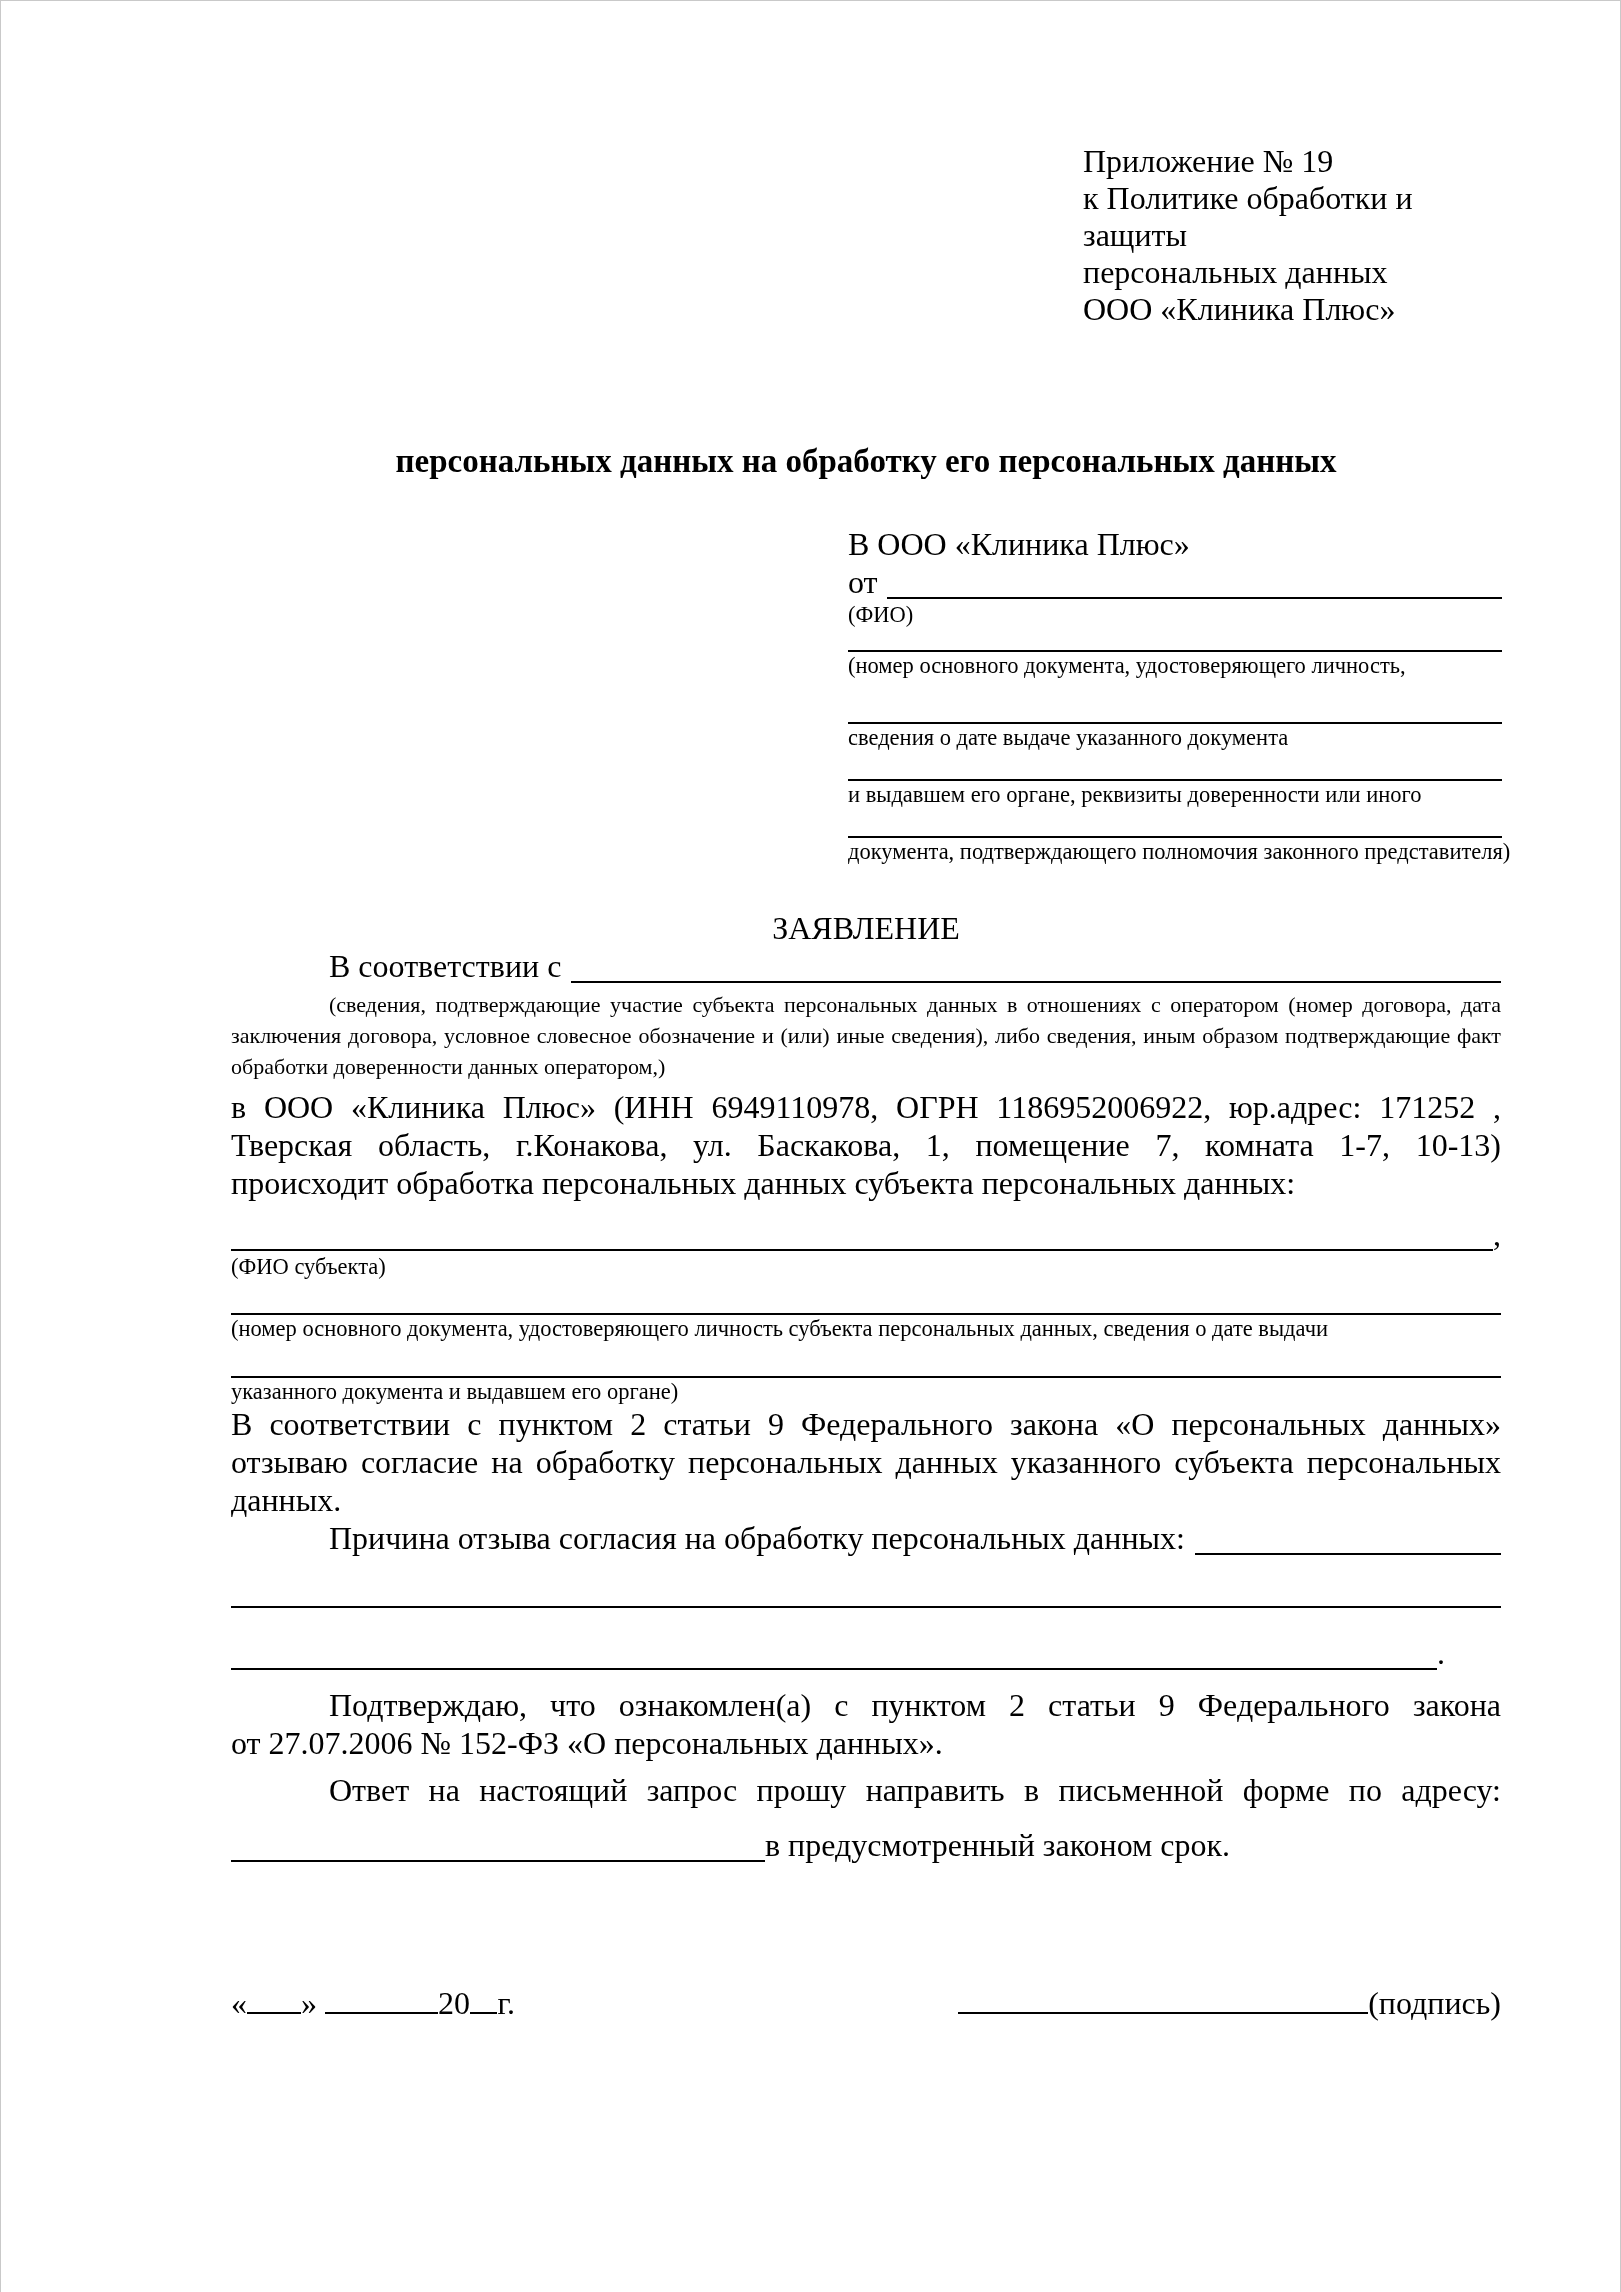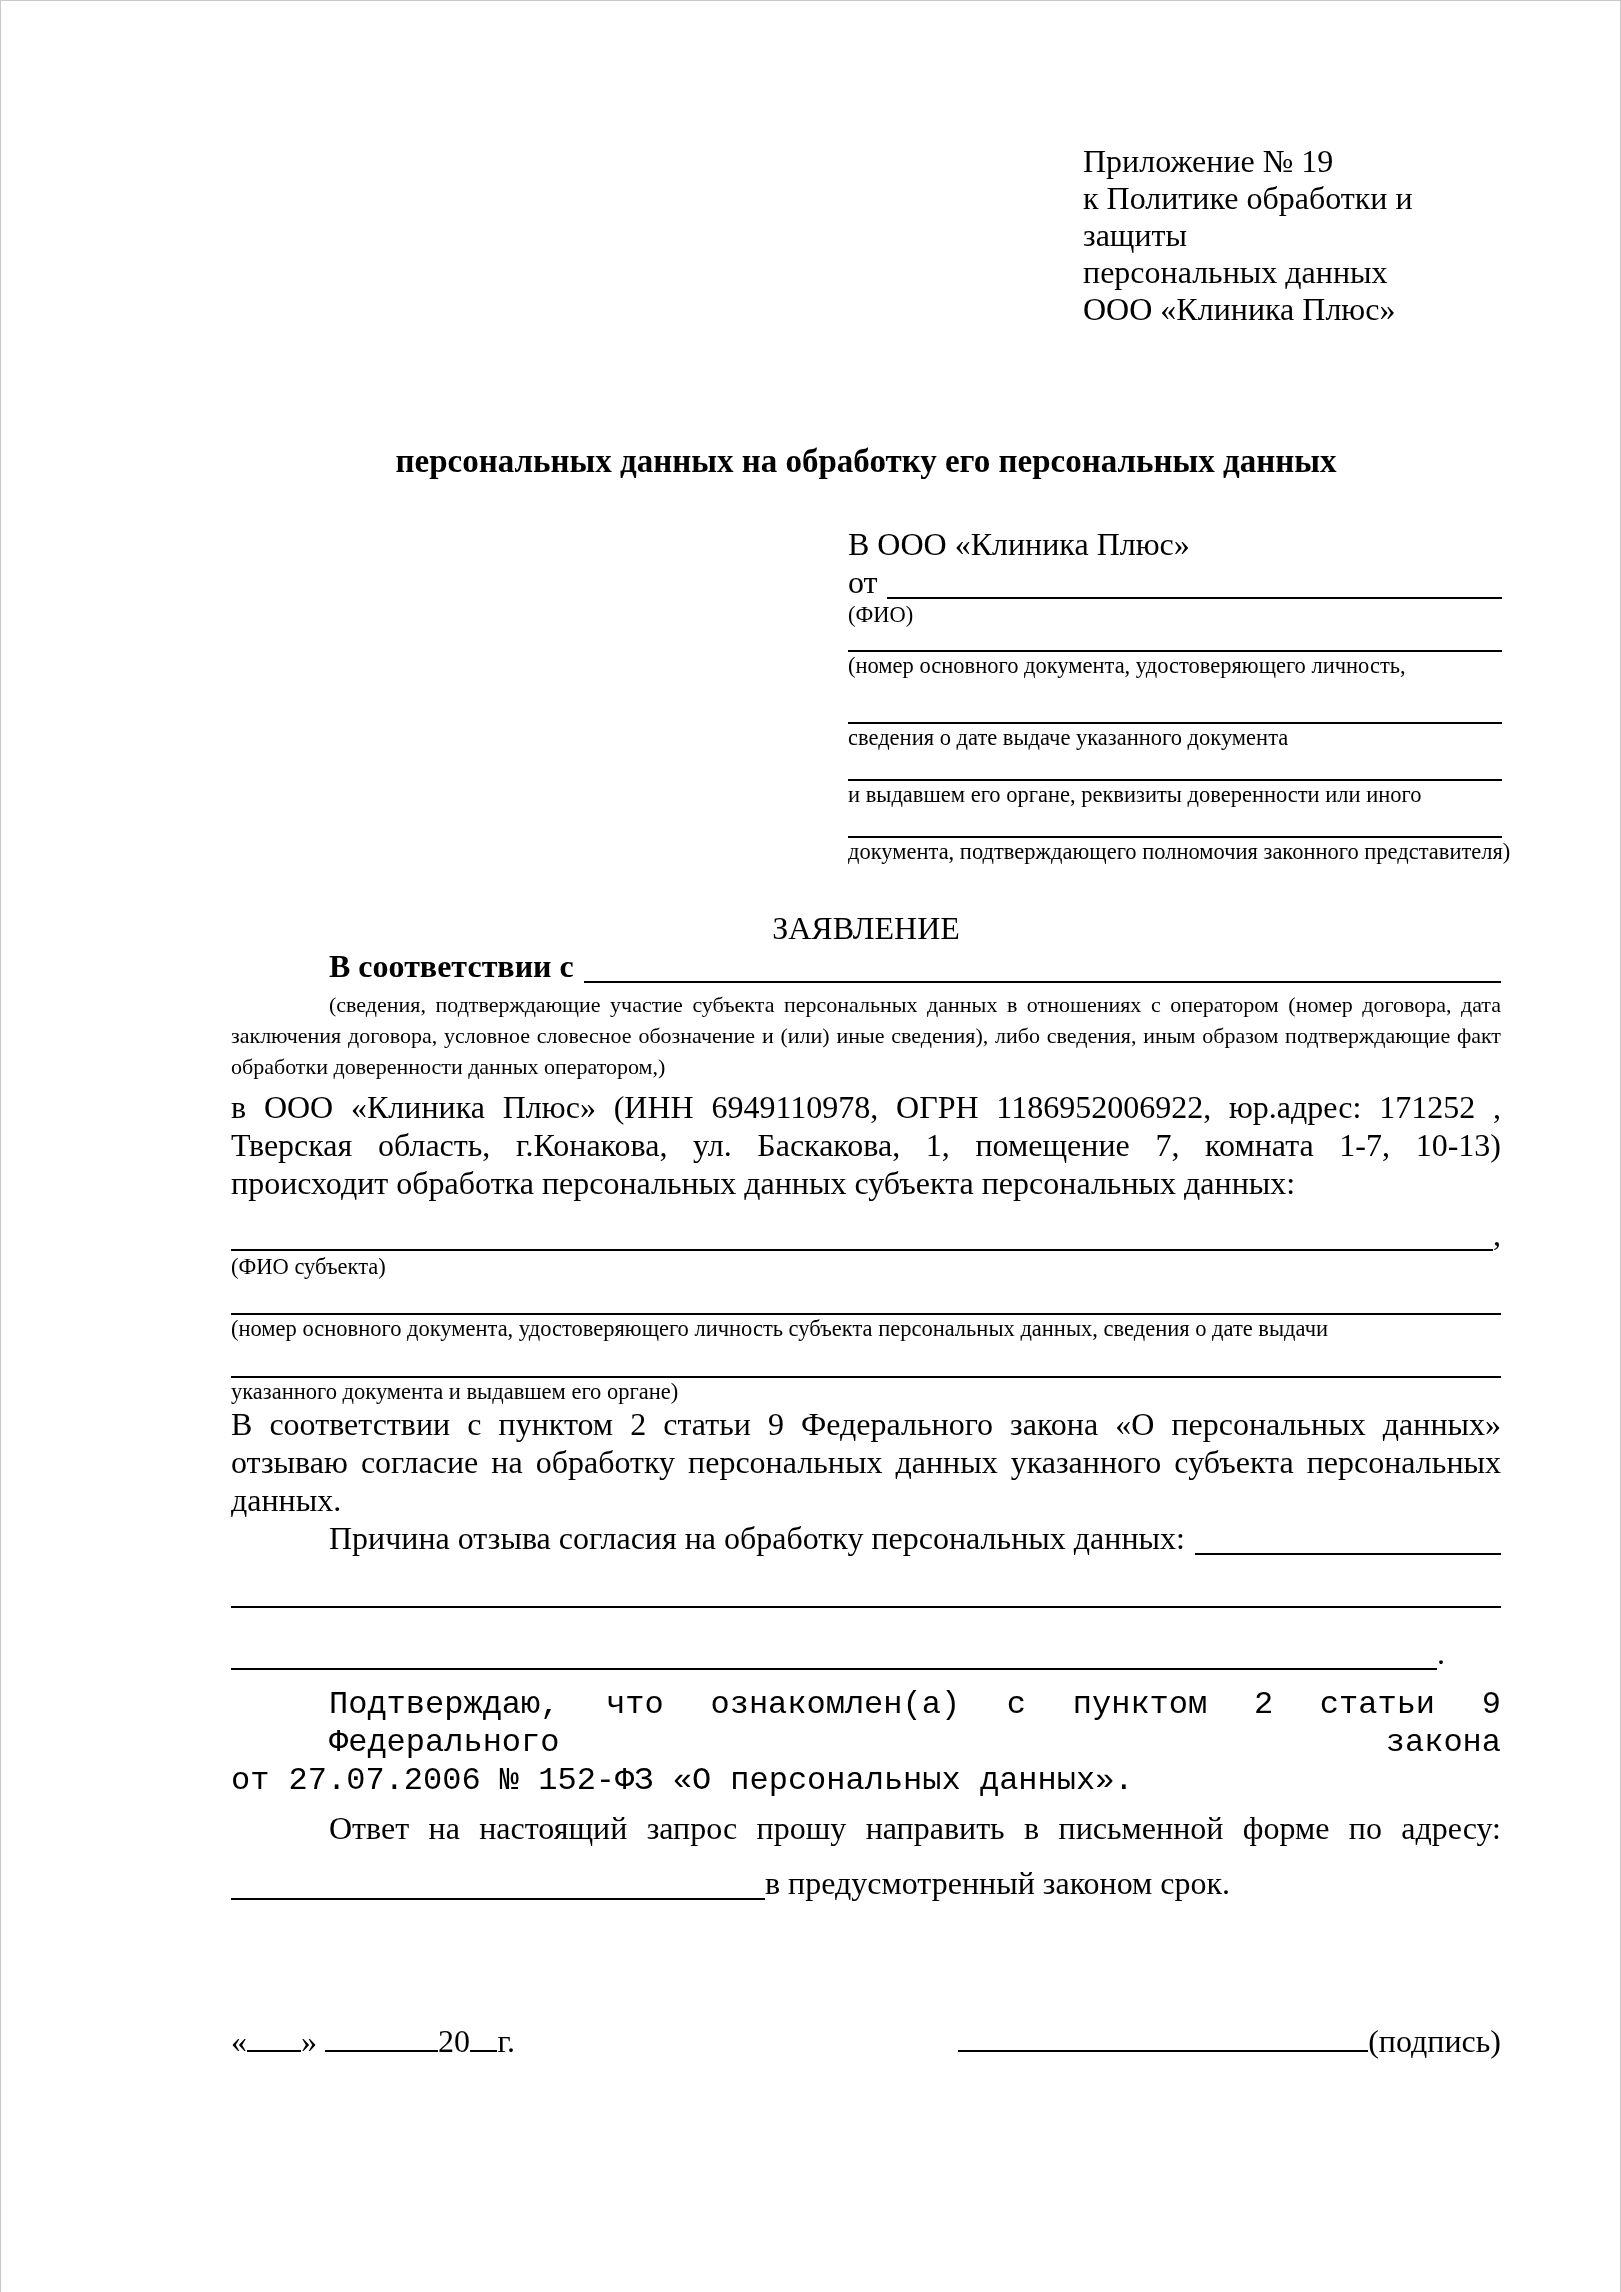--- a/index.html
+++ b/index.html
@@ -41,37 +41,37 @@
   .from-row { height: 38px; }
   .from-row .fill { margin-bottom: 2px; }
   .cap {
     font-size: 22.5px;
     line-height: 27.4px;
     white-space: nowrap;
   }
   .wline { border-bottom: 2.9px solid #000; }
   .h22 { height: 21.6px; } .h44 { height: 43px; } .h28 { height: 27.4px; }
   .heading { margin-top: 44px; text-align: center; }
-  .accord { height: 38px; padding-left: 98px; font-weight: bold; }
+  .accord { height: 38px; padding-left: 98px; }
   .accord .fill { margin-bottom: 2px; }
   .note { font-size: 22px; line-height: 31px; margin-top: 3.9px; }
   .jline { text-align: justify; text-align-last: justify; white-space: normal; }
   .lline { text-align: left; }
   .ind { padding-left: 98px; }
   .para { margin-top: 5.9px; }
   .comma-row { margin-top: 21.6px; height: 29px; align-items: flex-end; }
   .comma-row .fill { margin-left: 0; margin-bottom: 2px; }
   .comma-row .tail { white-space: nowrap; }
   .gap34 { height: 33px; }
   .reason-row { height: 38px; }
   .reason-row .fill { margin-bottom: 2px; }
   .blank1 { margin-top: 49px; border-bottom: 2.9px solid #000; }
   .dot-row { margin-top: 29px; height: 35px; align-items: flex-end; }
   .dot-row .fill { flex: 0 0 auto; width: 1206px; margin-left: 0; margin-bottom: 2px; }
-  .confirm { margin-top: 13.7px; font-family: Liberation Mono, monospace; }
+  .confirm { margin-top: 13.7px; }
   .reply2 { margin-top: 9.8px; height: 45px; align-items: flex-end; }
   .reply2 .fill { flex: 0 0 auto; width: 534px; margin-left: 0; margin-bottom: 2px; }
   .reply2 .tail { white-space: nowrap; }
   .footer { margin-top: 120px; display: flex; justify-content: space-between; align-items: flex-end; }
   .u { display: inline-block; border-bottom: 2.9px solid #000; height: 27.4px; vertical-align: baseline; }
   .u55 { width: 54px; } .u115 { width: 113px; } .u28 { width: 27.4px; } .u418 { width: 410px; }
   .sign { white-space: nowrap; }
 </style>
 </head>
 <body>

